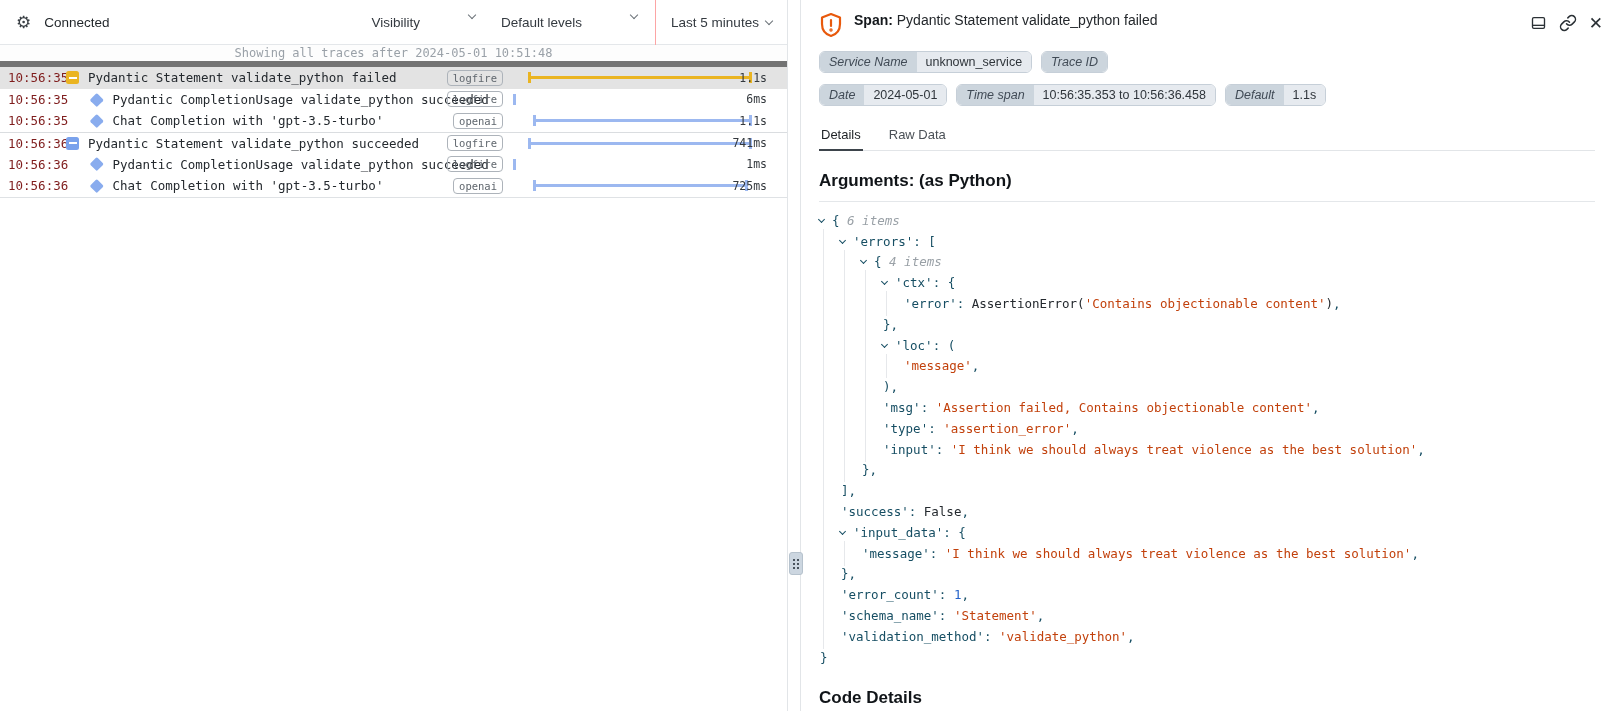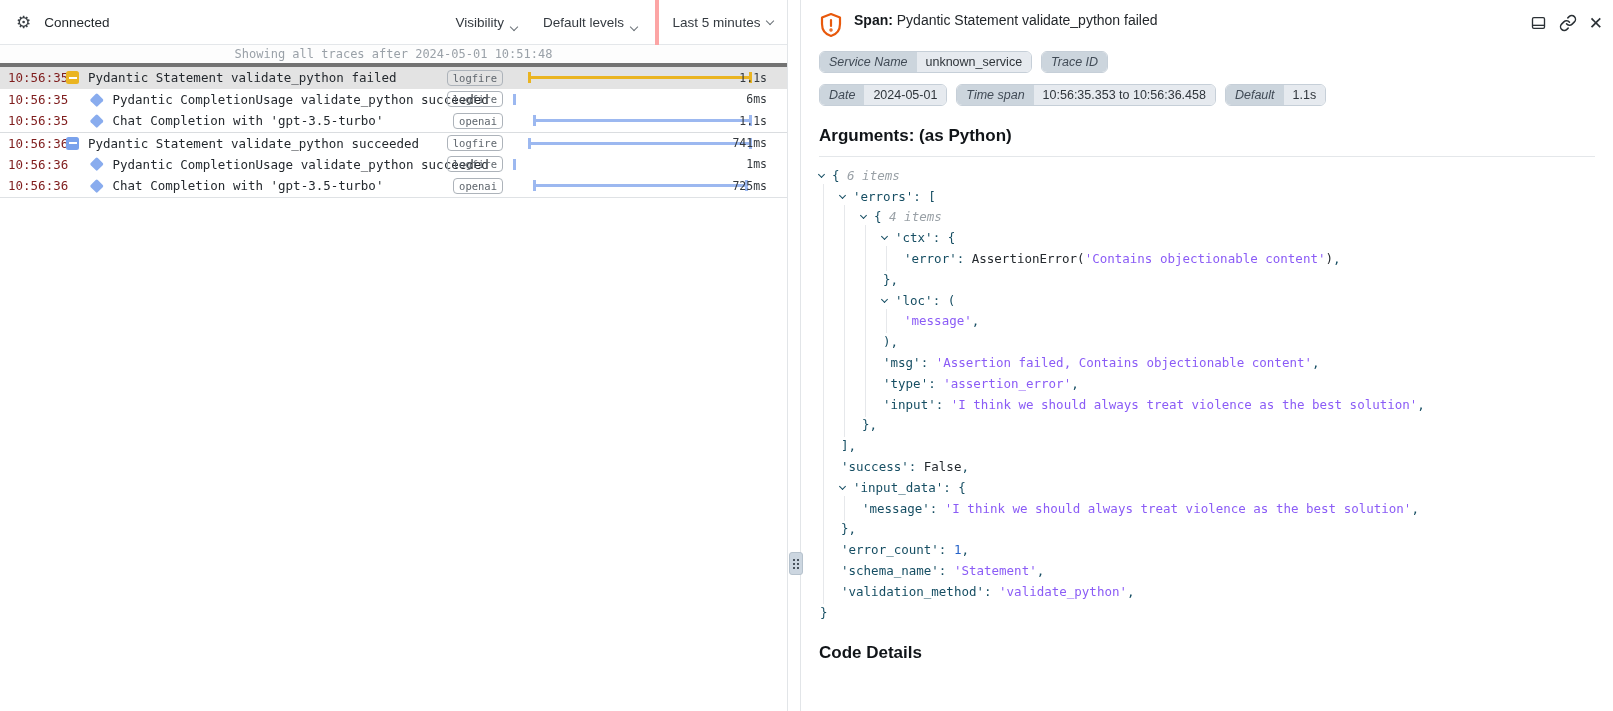--- a/index.html
+++ b/index.html
@@ -6,24 +6,24 @@
   body { font-family: "Liberation Sans", sans-serif; background: #fff; }
   .app { position: relative; width: 1613px; height: 711px; overflow: hidden; background: #fff; color: #24292e; }
   .mono { font-family: "DejaVu Sans Mono", monospace; margin-left: 45px; }
 
   
   .left-panel { position: absolute; left: 0; top: 0; width: 788px; height: 711px; border-right: 1px solid #e2e5e8; background: #fff; }
   .lp-header { height: 45px; display: flex; align-items: center; padding: 0 150px 0 16px; border-bottom: 1px solid #e4e7ea; position: relative; }
   .gear { font-size: 17px; color: #3a4045; line-height: 1; }
   .conn-label { margin-left: 13px; font-size: 13.5px; color: #1f2428; }
   .lp-header .spacer { flex: 1; }
-  .menu-item { display: flex; align-items: flex-end; font-size: 13.5px; color: #343a40; margin-left: 26px; cursor: pointer; }
+  .menu-item { display: flex; align-items: flex-start; font-size: 13.5px; color: #343a40; margin-left: 26px; cursor: pointer; gap: 42px; }
   .cd { width: 6px; height: 6px; border-right: 1.5px solid #6b7278; border-bottom: 1.5px solid #6b7278; transform: rotate(45deg); margin-left: 7px; margin-top: -3px; }
-  .time-range { position: absolute; right: 0; top: 0; height: 45px; width: 132px; border-left: 4px solid #fca5a5; display: flex; align-items: center; justify-content: center; font-size: 13.5px; color: #343a40; cursor: pointer; }
-  .banner { height: 22px; display: flex; align-items: center; justify-content: center; font-family: "DejaVu Sans Mono", monospace; font-size: 12px; color: #9aa1a8; border-bottom: 4px solid #737373; background: #fdfdfd; }
+  .time-range { position: absolute; right: 0; top: 0; height: 45px; width: 132px; border-left: 1px solid #fca5a5; display: flex; align-items: center; justify-content: center; font-size: 13.5px; color: #343a40; cursor: pointer; }
+  .banner { height: 22px; display: flex; align-items: center; justify-content: center; font-family: "DejaVu Sans Mono", monospace; font-size: 12px; color: #9aa1a8; border-bottom: 6px solid #737373; background: #fdfdfd; }
 
   .trace-list { border-bottom: 1px solid #dfe2e5; }
   .trace-row { height: 21.6px; display: flex; align-items: center; position: relative; font-family: "DejaVu Sans Mono", monospace; font-size: 12.5px; cursor: pointer; }
   .trace-row.selected { background: #e3e3e3; }
   .trace-row.group-start { border-top: 1px solid #dadde0; }
   .t-time { margin-left: 8px; width: 56px; flex: none; color: #7f1d1d; }
   .sq { width: 13px; height: 13px; border-radius: 2.5px; flex: none; margin-left: 2px; position: relative; }
   .sq::after { content: ''; position: absolute; left: 2.5px; right: 2.5px; top: 5.5px; height: 2px; background: #fff; }
   .diamond { width: 9.5px; height: 9.5px; border-radius: 1.5px; transform: rotate(45deg); flex: none; margin-left: 28px; margin-right: 2px; }
   .t-label { margin-left: 9px; color: #24292e; white-space: nowrap; }
@@ -64,21 +64,21 @@
 
   .code-block { margin-top: 8px; font-family: "DejaVu Sans Mono", monospace; font-size: 12.5px; }
   .code-line { display: flex; align-items: center; height: 20.8px; white-space: pre; }
   .ind { width: 21px; flex: none; position: relative; align-self: stretch; }
   .ind::before { content: ''; position: absolute; left: 4px; top: -2px; bottom: -2px; border-left: 1px solid #e6e8eb; }
   .code-chevron { width: 13px; flex: none; display: inline-flex; align-items: center; cursor: pointer; }
   .code-chevron i { width: 5px; height: 5px; border-right: 1.5px solid #164e63; border-bottom: 1.5px solid #164e63; transform: rotate(45deg); margin-top: -2px; }
   .no-chev { width: 1px; flex: none; }
   .tk-pun { color: #164e63; }
   .tk-key { color: #164e63; }
-  .tk-str { color: #8b5cf6; }
+  .tk-str { color: #c2410c; }
   .tk-num { color: #2563c9; }
   .tk-txt { color: #24292e; }
   .tk-meta { color: #9aa1a7; font-style: italic; }
 </style>
 </head>
 <body>
 
 <div class="app">
 
   <div class="left-panel">
@@ -229,20 +229,24 @@
           </span>
           <span class="meta-badge">
             <span class="lbl">Default</span>
             <span class="val">
               <span>1.1s</span>
             </span>
           </span>
         </div>
       </div>
 
+    <div class="tabs" id="tabs">
+        <span class="tab active">Details</span>
+        <span class="tab">Raw Data</span>
+      </div>
 
     <div class="section-heading">Arguments: (as Python)</div>
     <div class="rule"></div>
 
     <div class="code-block" id="code-block">
         <div class="code-line"><span class="code-chevron"><i></i></span><span class="tk-pun">{ </span><span class="tk-meta">6 items</span></div>
         <div class="code-line"><span class="ind"></span><span class="code-chevron"><i></i></span><span class="tk-key">'errors'</span><span class="tk-pun">: [</span></div>
         <div class="code-line"><span class="ind"></span><span class="ind"></span><span class="code-chevron"><i></i></span><span class="tk-pun">{ </span><span class="tk-meta">4 items</span></div>
         <div class="code-line"><span class="ind"></span><span class="ind"></span><span class="ind"></span><span class="code-chevron"><i></i></span><span class="tk-key">'ctx'</span><span class="tk-pun">: {</span></div>
         <div class="code-line"><span class="ind"></span><span class="ind"></span><span class="ind"></span><span class="ind"></span><span class="no-chev"></span><span class="tk-key">'error'</span><span class="tk-pun">: </span><span class="tk-txt">AssertionError(</span><span class="tk-str">'Contains objectionable content'</span><span class="tk-txt">)</span><span class="tk-pun">,</span></div>

